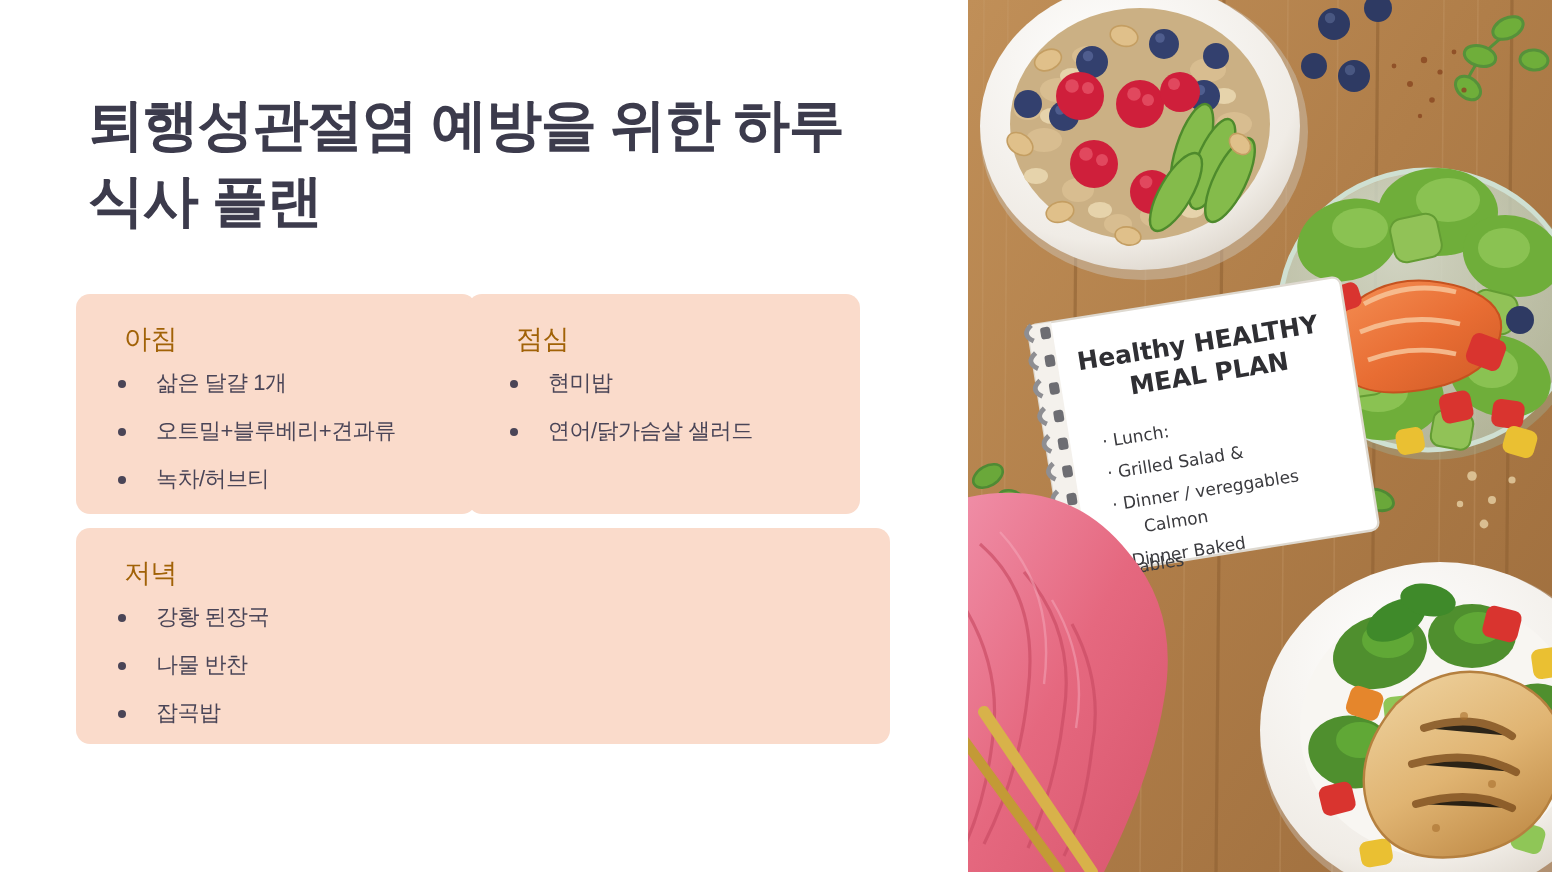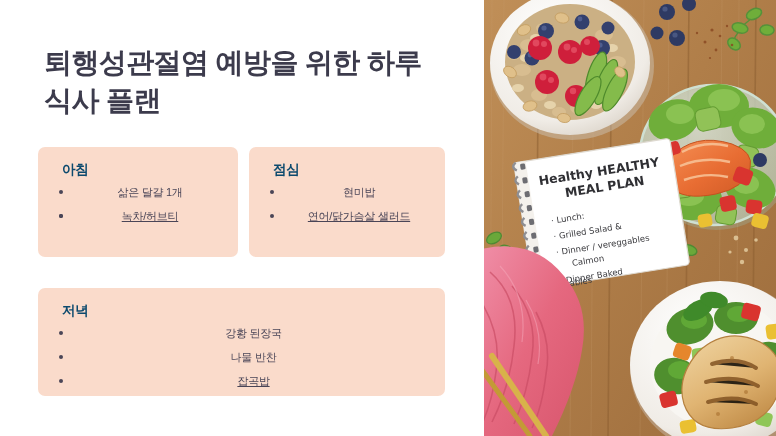--- a/index.html
+++ b/index.html
@@ -39,48 +39,47 @@
   }
 
   
   .card {
     position: absolute;
     background: #fadbcb;
     border-radius: 7px;
     padding: 12px 16px 12px 16px;
   }
   .card-breakfast { left: 38px;  top: 147px; width: 200px; height: 110px; }
-  .card-lunch     { left: 249px; top: 147px; width: 196px; height: 110px; }
-  .card-dinner    { left: 38px;  top: 288px; width: 407px; height: 108px; }
+  .card-lunch     { left: 234px; top: 147px; width: 196px; height: 110px; }
+  .card-dinner    { left: 38px;  top: 264px; width: 407px; height: 108px; }
 
   .card-heading {
     font-size: 13.5px;
-    font-weight: bold;
-    color: #0c4a6e;
+    font-weight: normal;
+    color: #a16207;
     letter-spacing: -0.3px;
     margin: 2px 0 7px 8px;
   }
 
   .card-list {
     list-style: none;
     margin: 0;
     padding: 0;
-    text-align: center;
   }
   .card-list li {
     position: relative;
     font-size: 11px;
     line-height: 1.2;
     color: #4a4557;
     letter-spacing: -0.25px;
     padding: 0 0 0 24px;
     margin-bottom: 11px;
     white-space: nowrap;
   }
-  .card-list li:last-child { margin-bottom: 0; text-decoration: underline; }
+  .card-list li:last-child { margin-bottom: 0; }
   .bullet-dot {
     position: absolute;
     left: 5px;
     top: 4px;
     width: 4px;
     height: 4px;
     border-radius: 50%;
     background: #4a4557;
   }
 
@@ -105,20 +104,21 @@
 
     <div class="card card-breakfast">
       <div class="card-heading">아침</div>
       <ul class="card-list">
         <li>
           <span class="bullet-dot"></span>
           <span>삶은 달걀 1개</span>
         </li>
         <li>
           <span class="bullet-dot"></span>
+          <span>오트밀+블루베리+견과류</span>
         </li>
         <li>
           <span class="bullet-dot"></span>
           <span>녹차/허브티</span>
         </li>
       </ul>
     </div>
 
     <div class="card card-lunch">
       <div class="card-heading">점심</div>

